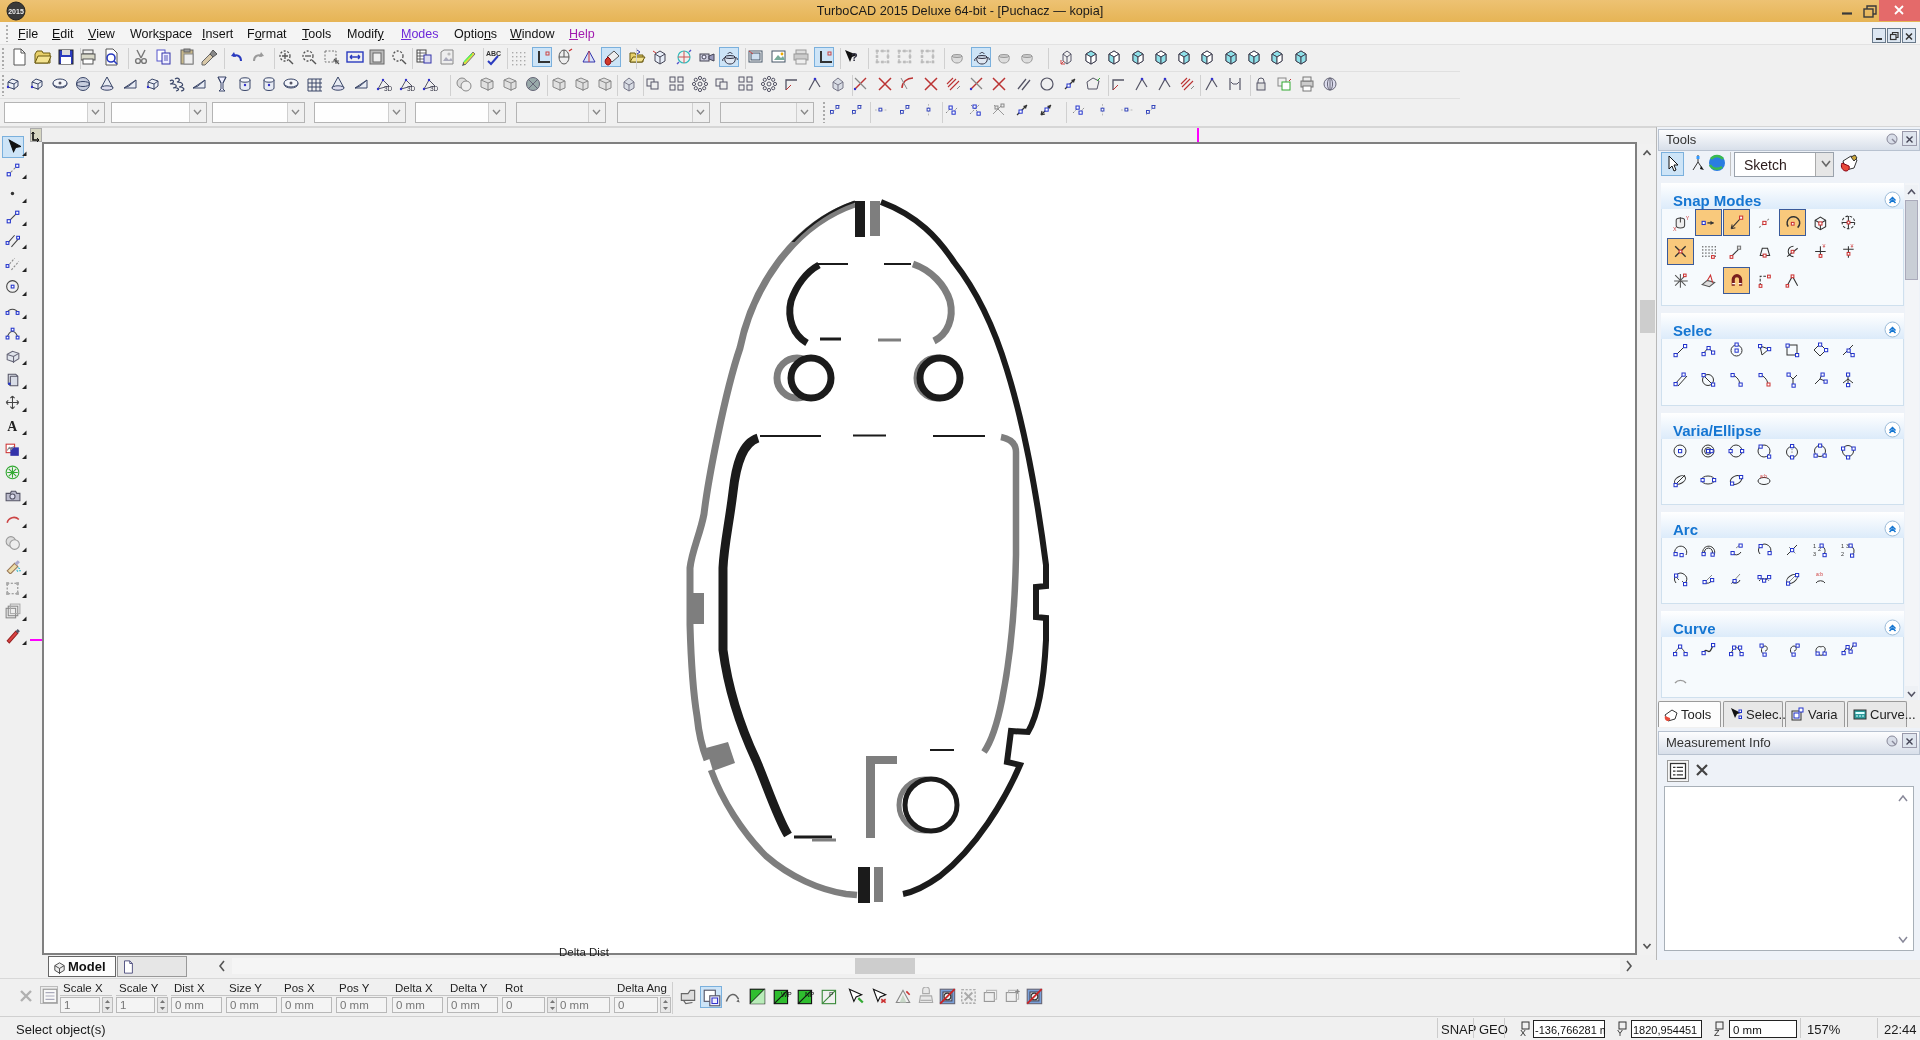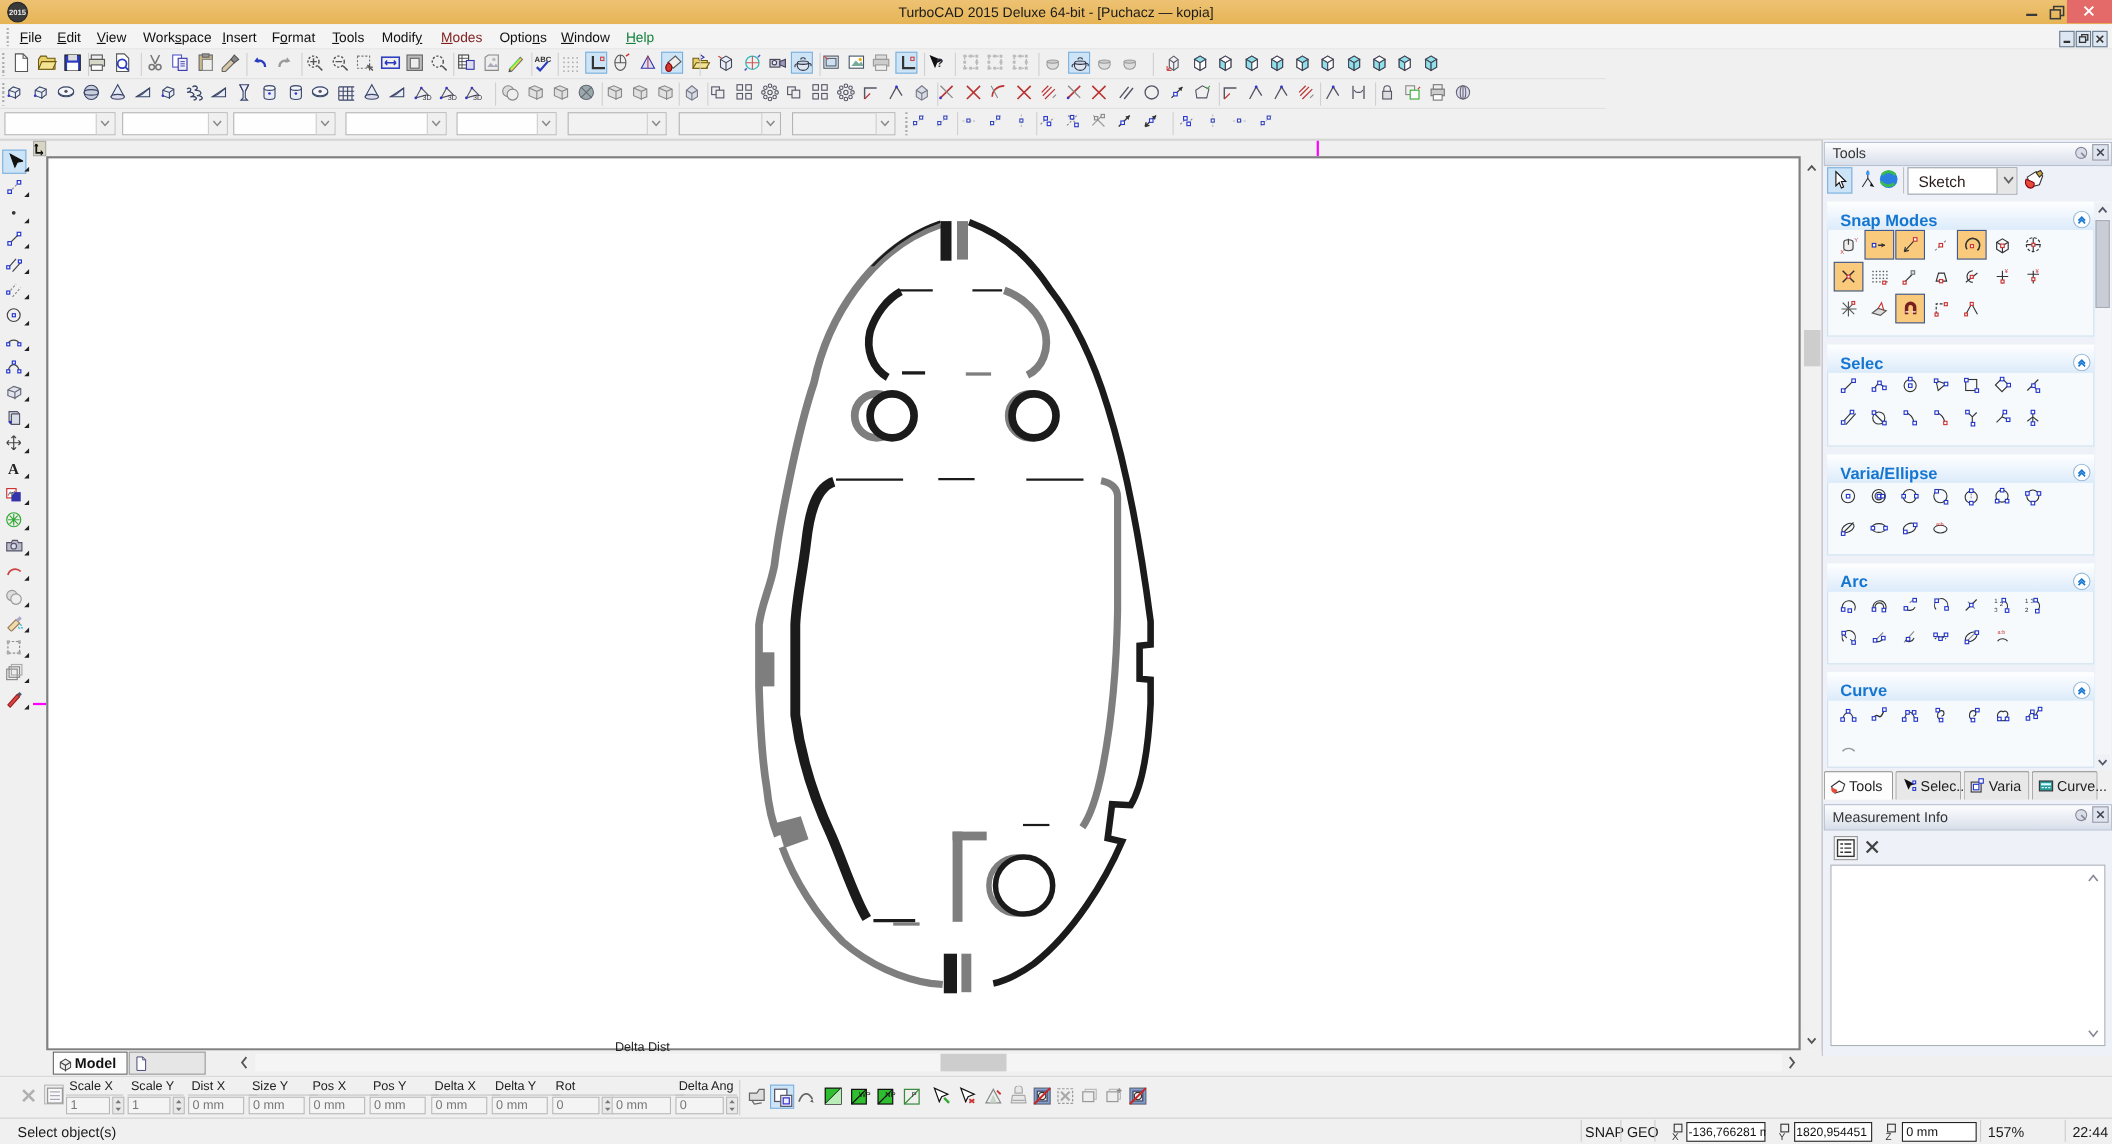--- a/index.html
+++ b/index.html
@@ -22,24 +22,24 @@
 <div style="position:absolute;left:0;top:22px;width:1920px;height:23px;background:#f4f4f4;border-bottom:1px solid #e2e2e2"></div>
 <div style="position:absolute;left:6px;top:25px;width:2px;height:17px;background-image:repeating-linear-gradient(#b0b0b0 0 2px,transparent 2px 4px)"></div>
 <div style="position:absolute;left:18px;top:27px;height:17px;font-size:12.5px;color:#111"><u>F</u>ile</div>
 <div style="position:absolute;left:52px;top:27px;height:17px;font-size:12.5px;color:#111"><u>E</u>dit</div>
 <div style="position:absolute;left:88px;top:27px;height:17px;font-size:12.5px;color:#111"><u>V</u>iew</div>
 <div style="position:absolute;left:130px;top:27px;height:17px;font-size:12.5px;color:#111">Work<u>s</u>pace</div>
 <div style="position:absolute;left:202px;top:27px;height:17px;font-size:12.5px;color:#111"><u>I</u>nsert</div>
 <div style="position:absolute;left:247px;top:27px;height:17px;font-size:12.5px;color:#111">F<u>o</u>rmat</div>
 <div style="position:absolute;left:302px;top:27px;height:17px;font-size:12.5px;color:#111"><u>T</u>ools</div>
 <div style="position:absolute;left:347px;top:27px;height:17px;font-size:12.5px;color:#111">Modif<u>y</u></div>
-<div style="position:absolute;left:401px;top:27px;height:17px;font-size:12.5px;color:#7f1d1d"><u>M</u>odes</div>
+<div style="position:absolute;left:401px;top:27px;height:17px;font-size:12.5px;color:#6d28d9"><u>M</u>odes</div>
 <div style="position:absolute;left:454px;top:27px;height:17px;font-size:12.5px;color:#111">Optio<u>n</u>s</div>
 <div style="position:absolute;left:510px;top:27px;height:17px;font-size:12.5px;color:#111"><u>W</u>indow</div>
-<div style="position:absolute;left:569px;top:27px;height:17px;font-size:12.5px;color:#15803d"><u>H</u>elp</div>
+<div style="position:absolute;left:569px;top:27px;height:17px;font-size:12.5px;color:#a21caf"><u>H</u>elp</div>
 <div style="position:absolute;left:1872px;top:28px;width:14px;height:15px;background:#dde7f2;border:1px solid #68798a"><svg width="12" height="13" viewBox="0 0 12 13">
       <path d="M3 9h6" stroke="#333" stroke-width="2"></path>
     </svg></div>
 <div style="position:absolute;left:1887px;top:28px;width:14px;height:15px;background:#dde7f2;border:1px solid #68798a"><svg width="12" height="13" viewBox="0 0 12 13">
       <rect x="2.5" y="4.5" width="5.5" height="5" fill="none" stroke="#333" stroke-width="1.2"></rect>
       <path d="M4.5 4.5v-2h5.5v5h-2" fill="none" stroke="#333" stroke-width="1.2"></path>
     </svg></div>
 <div style="position:absolute;left:1902px;top:28px;width:14px;height:15px;background:#dde7f2;border:1px solid #68798a"><svg width="12" height="13" viewBox="0 0 12 13">
       <path d="M3 3.5l6 6M9 3.5l-6 6" stroke="#333" stroke-width="1.5"></path>
     </svg></div>

